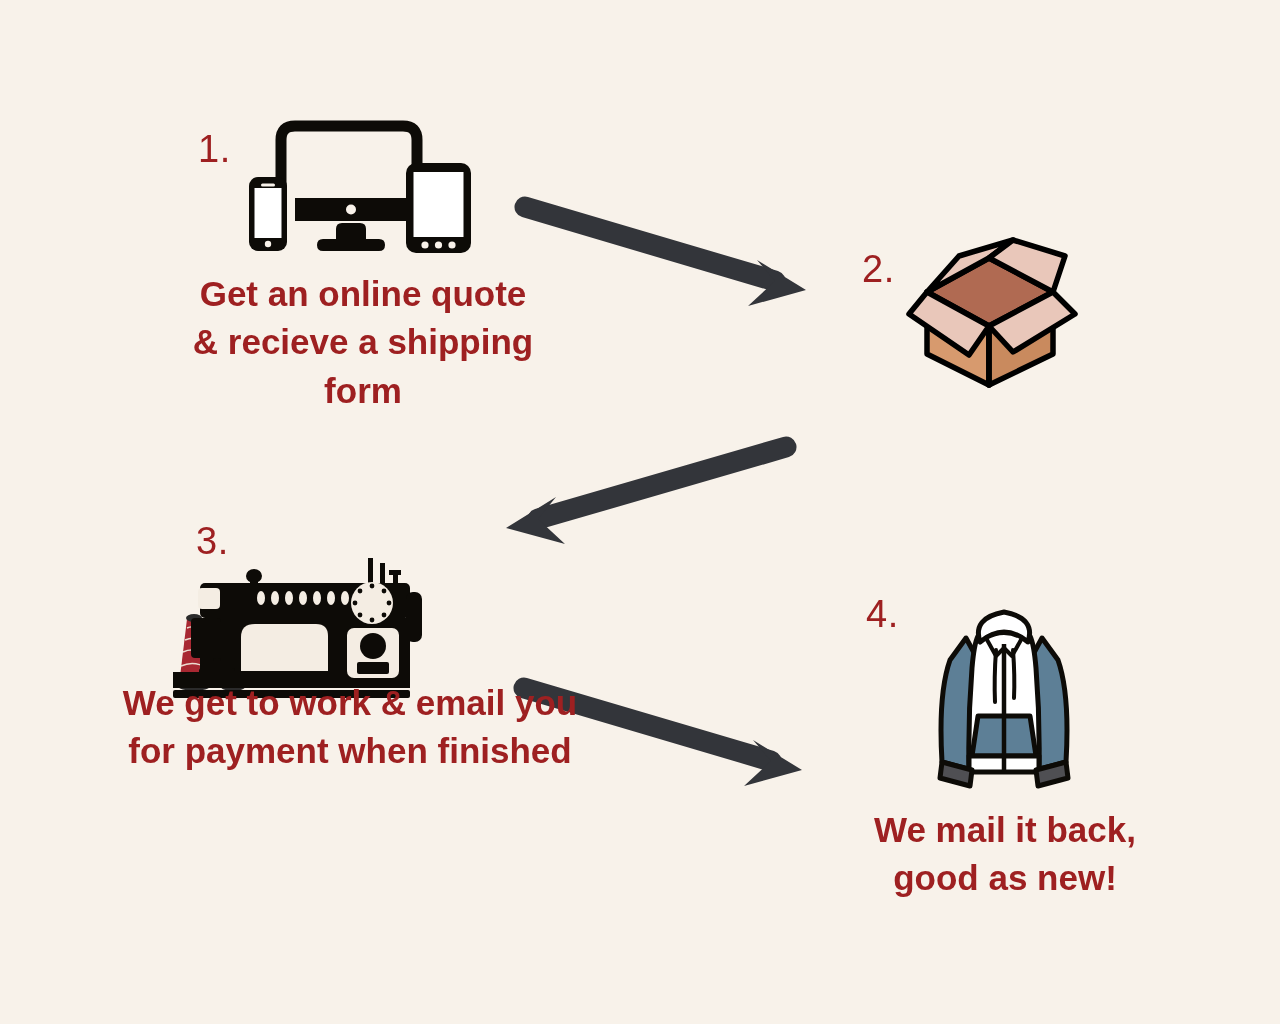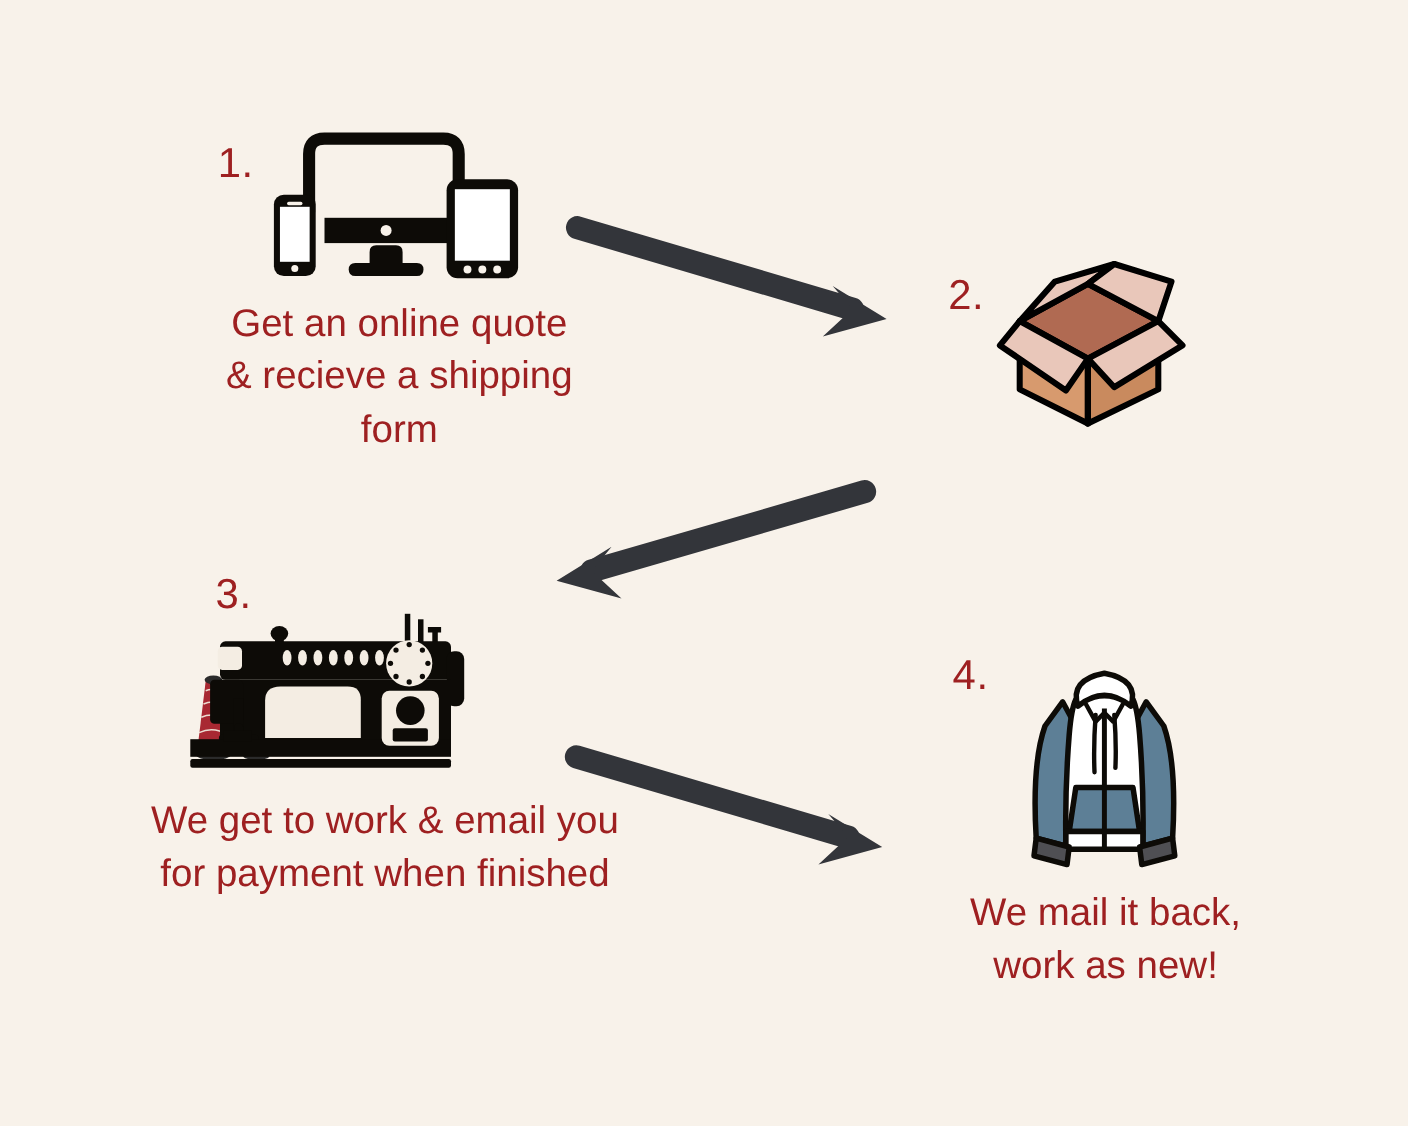--- a/index.html
+++ b/index.html
@@ -26,21 +26,21 @@
     font-size: 38px;
     font-weight: 400;
     line-height: 1;
     letter-spacing: 0.5px;
   }
   .caption {
     position: absolute;
     color: #9e2021;
     font-family: "Liberation Sans", sans-serif;
     font-size: 35px;
-    font-weight: 400;
+    font-weight: 700;
     line-height: 1.38;
     text-align: center;
     white-space: pre-line;
   }
   .icon-wrap {
     position: absolute;
   }
   .arrow-layer {
     position: absolute;
     left: 0; top: 0;
@@ -52,21 +52,21 @@
   #num-1 { left: 198px; top: 130px; }
   #icon-devices { left: 245px; top: 115px; width: 240px; height: 140px; }
   #cap-1 { left: 163px; top: 270px; width: 400px; }
   
   #num-2 { left: 862px; top: 250px; }
   #icon-box { left: 903px; top: 230px; width: 182px; height: 160px; }
   #cap-2 { left: 790px; top: 392px; width: 410px; }
   
   #num-3 { left: 196px; top: 522px; }
   #icon-sewing { left: 165px; top: 540px; width: 285px; height: 160px; }
-  #cap-3 { left: 95px; top: 722px; width: 510px; }
+  #cap-3 { left: 95px; top: 679px; width: 510px; }
   
   #num-4 { left: 866px; top: 595px; }
   #icon-hoodie { left: 928px; top: 598px; width: 152px; height: 200px; }
   #cap-4 { left: 830px; top: 806px; width: 350px; }
 </style>
 </head>
 <body>
 
 <div id="canvas">
 
@@ -262,15 +262,15 @@
       </g>
 
       <line x1="76" y1="46" x2="76" y2="174" stroke="#0d0b07" stroke-width="4.5"></line>
 
       <path d="M68 52 Q66 80 67 104" stroke="#0d0b07" stroke-width="4" fill="none" stroke-linecap="round"></path>
       <path d="M85 52 Q87 78 86 100" stroke="#0d0b07" stroke-width="4" fill="none" stroke-linecap="round"></path>
     </svg>
   </div>
 
   <div class="caption" id="cap-4">We  mail  it  back,
-work as new!</div>
+good as new!</div>
 
 </div>
 
 </body></html>

